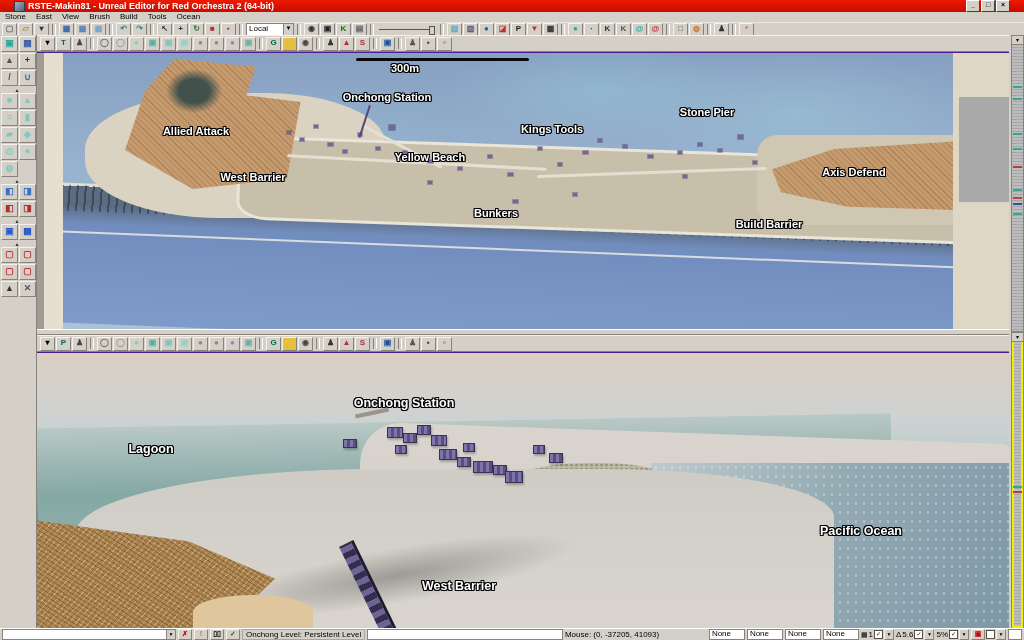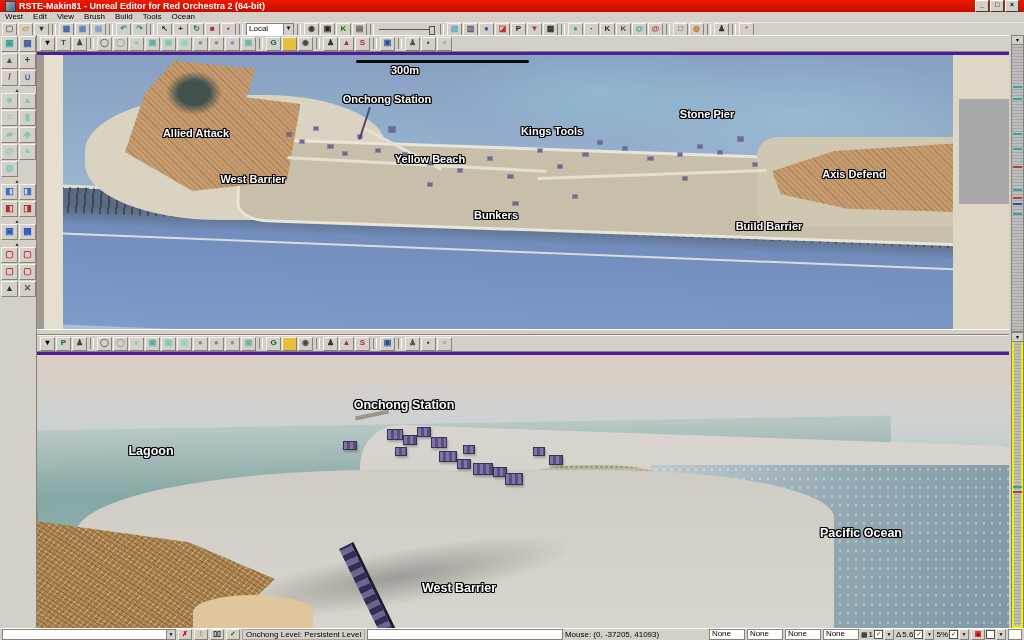--- a/index.html
+++ b/index.html
@@ -1,19 +1,19 @@
 <!DOCTYPE html>
 <html><head>
 <meta charset="utf-8">
 <style>
   html,body{margin:0;padding:0;background:#555;}
   .window{position:relative;width:1024px;height:640px;background:#d4d0c8;overflow:hidden;
           font-family:"Liberation Sans",sans-serif;color:#000;}
   
-  .titlebar{height:12px;background:linear-gradient(180deg,#ef1a00,#c50c00);display:flex;align-items:center;padding:0 5px;}
+  .titlebar{height:12px;background:linear-gradient(180deg,#ef1a00,#c50c00);display:flex;align-items:center;padding:0 14px;}
   .appicon{width:9px;height:9px;background:linear-gradient(135deg,#9fb2c4,#51637a);border:1px solid #2e3c4c;margin-right:3px;flex:none;}
   .title-text{color:#fff;font-size:9px;font-weight:bold;line-height:12px;white-space:nowrap;flex:1;overflow:hidden;}
   .winbtn{width:12px;height:10px;background:#d4d0c8;border:1px solid;border-color:#fff #404040 #404040 #fff;
           font-size:7px;line-height:8px;text-align:center;margin-left:1px;flex:none;font-weight:bold;}
   
   .menubar{height:10px;display:flex;align-items:center;background:#d4d0c8;border-bottom:1px solid #e8e6e0;}
   .menu-item{font-size:8px;line-height:10px;padding:0 5px;white-space:nowrap;}
   
   .maintoolbar{height:13px;display:flex;align-items:center;background:#d4d0c8;padding-left:2px;gap:1px;border-bottom:1px solid #9a968e;}
   .tbtn{width:13px;height:11px;flex:none;background:#d4d0c8;border:1px solid;border-color:#f4f2ee #87837b #87837b #f4f2ee;
@@ -29,21 +29,21 @@
   
   .bodyrow{position:absolute;top:35px;left:0;right:0;bottom:11px;display:flex;}
   .left-toolbar{width:36px;flex:none;background:#d4d0c8;border-right:1px solid #87837b;display:flex;flex-wrap:wrap;
                 align-content:flex-start;padding-top:1px;}
   .left-toolbar .tbtn{width:15px;height:14px;font-size:9px;line-height:13px;margin:0 0 1px 1px;}
   .left-toolbar .lsep{width:34px;height:6px;font-size:6px;line-height:6px;text-align:center;color:#333;}
   .center{flex:1;display:flex;flex-direction:column;min-width:0;}
   .vp-toolbar{height:15px;flex:none;background:#d4d0c8;display:flex;align-items:center;gap:1px;padding-left:3px;
               border-bottom:1px solid #87837b;border-top:1px solid #f4f2ee;}
   .vp-toolbar .tbtn{width:13px;height:12px;}
-  .vp-canvas{position:relative;flex:1;overflow:hidden;background:#b91c1c;border-top:3px solid #4c1d95;}
+  .vp-canvas{position:relative;flex:1;overflow:hidden;background:#b91c1c;border-top:1px solid #4c1d95;}
   .h-splitter{height:4px;flex:none;background:#d4d0c8;border-top:1px solid #fff;border-bottom:1px solid #87837b;}
   .v-splitter{width:2px;flex:none;background:#d4d0c8;}
   .right-panels{width:13px;flex:none;display:flex;flex-direction:column;}
   .strip{flex:1;position:relative;background:repeating-linear-gradient(180deg,#bdbdbd 0 2px,#a6a6a6 2px 3px);
          border:1px solid #87837b;overflow:hidden;}
   .strip .strip-head{position:absolute;top:0;left:0;right:0;height:8px;background:#d4d0c8;font-size:6px;line-height:8px;
          text-align:center;border-bottom:1px solid #87837b;}
   .strip.active{box-shadow:inset 0 0 0 2px #f2ee00;}
   .strip .mark{position:absolute;left:1px;right:1px;height:2px;}
   
@@ -123,22 +123,22 @@
 
   <div class="titlebar">
     <span class="appicon"></span>
     <span class="title-text">RSTE-Makin81 - Unreal Editor for Red Orchestra 2 (64-bit)</span>
     <span class="winbtn">_</span>
     <span class="winbtn">□</span>
     <span class="winbtn">×</span>
   </div>
 
   <div class="menubar">
-      <span class="menu-item">West</span>
-      <span class="menu-item">Edit</span>
+      <span class="menu-item">Stone</span>
+      <span class="menu-item">East</span>
       <span class="menu-item">View</span>
       <span class="menu-item">Brush</span>
       <span class="menu-item">Build</span>
       <span class="menu-item">Tools</span>
       <span class="menu-item">Ocean</span>
     </div>
 
   <div class="maintoolbar">
       <span class="tbtn" style="color: rgb(102, 102, 102);">▢</span>
       <span class="tbtn" style="color: rgb(194, 138, 40);">▱</span>

